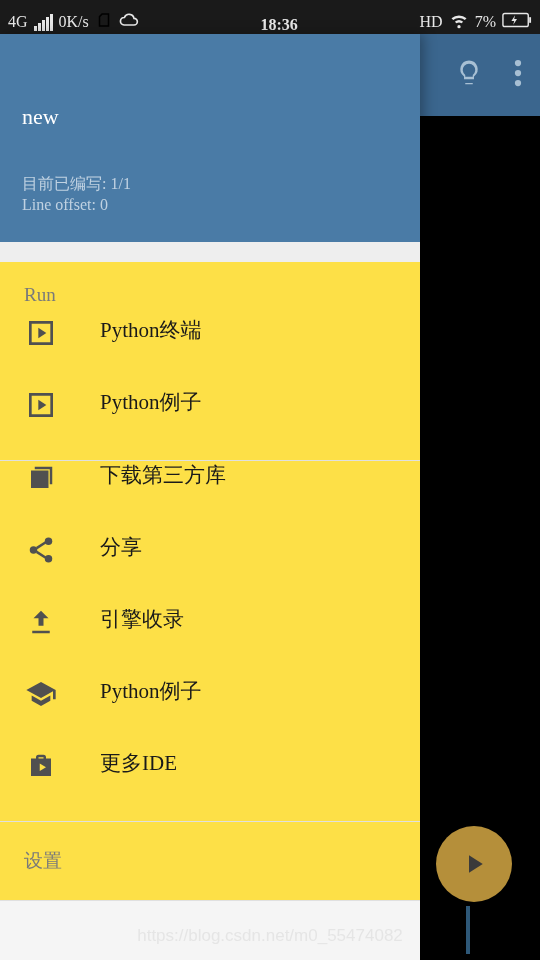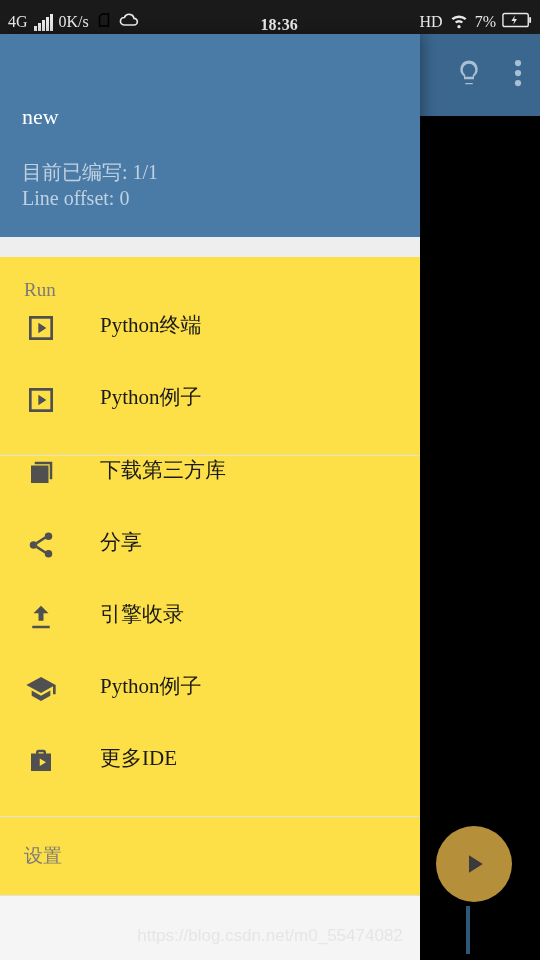--- a/index.html
+++ b/index.html
@@ -17,22 +17,22 @@
 
 .appbar { height: 82px; background: #3b668e; display: flex; align-items: center; justify-content: flex-end; padding: 0 18px; gap: 30px; position: absolute; top: 34px; left: 0; right: 0; }
 .appbar svg { fill: #a8c0d4; }
 
 
 .editor { position: absolute; top: 116px; left: 0; right: 0; bottom: 0; background: #000; }
 
 
 .drawer { position: absolute; top: 34px; left: 0; width: 420px; height: 926px; background: #f5f5f5; box-shadow: 4px 0 12px rgba(0,0,0,0.3); display: flex; flex-direction: column; }
 .drawer-header { background: #4a7ba6; color: #d9e4ee; padding: 70px 22px 26px 22px; font-family: "Comic Sans MS", cursive; }
-.drawer-header .file { font-size: 22px; color: #fff; margin-bottom: 29px; }
-.drawer-header .stat { font-size: 20px; color: #c0d2e2; line-height: 1.3; }
+.drawer-header .file { font-size: 22px; color: #fff; margin-bottom: 44px; }
+.drawer-header .stat { font-size: 16px; color: #c0d2e2; line-height: 1.3; }
 
 .section { background: #fde047; border-bottom: 1px solid #e0e0e0; }
 .section + .section { margin-top: 0; }
 .gap { height: 20px; background: #eee; }
 
 .section-title { color: #7a7a7a; font-size: 19px; padding: 22px 24px 10px 24px; font-family: "Comic Sans MS", cursive; }
 
 .item { display: flex; height: 72px; padding: 0 24px; gap: 42px; }
 .item .ic { width: 34px; height: 34px; display: flex; align-items: center; justify-content: center; }
 .item .ic svg { fill: #505050; }

